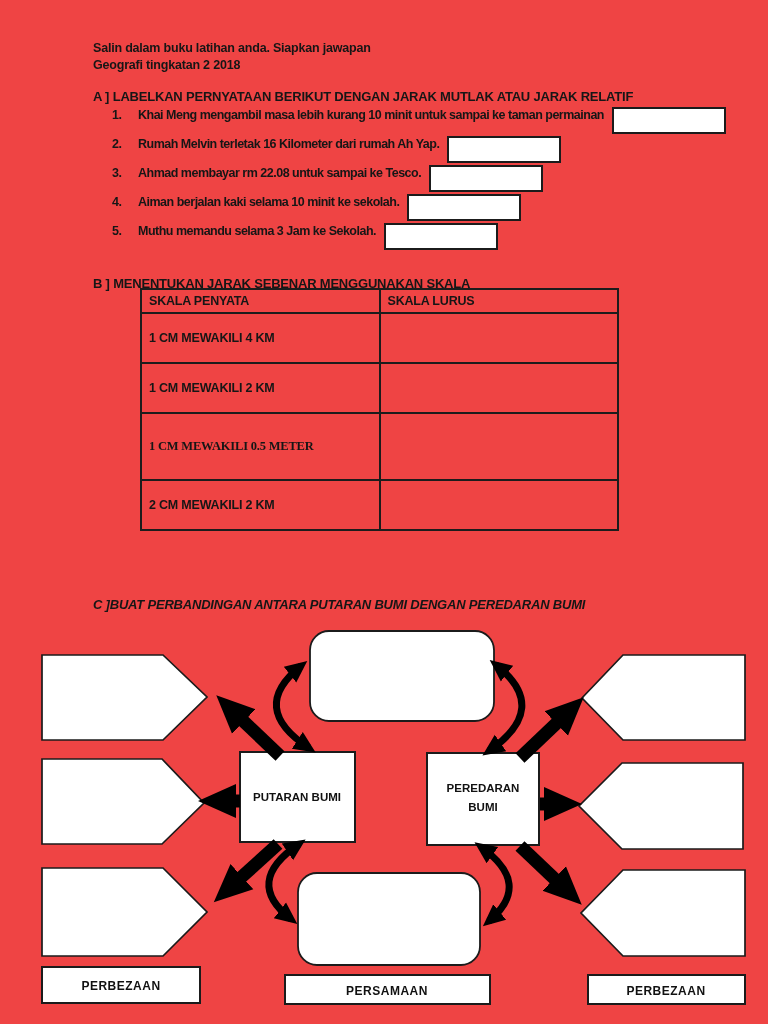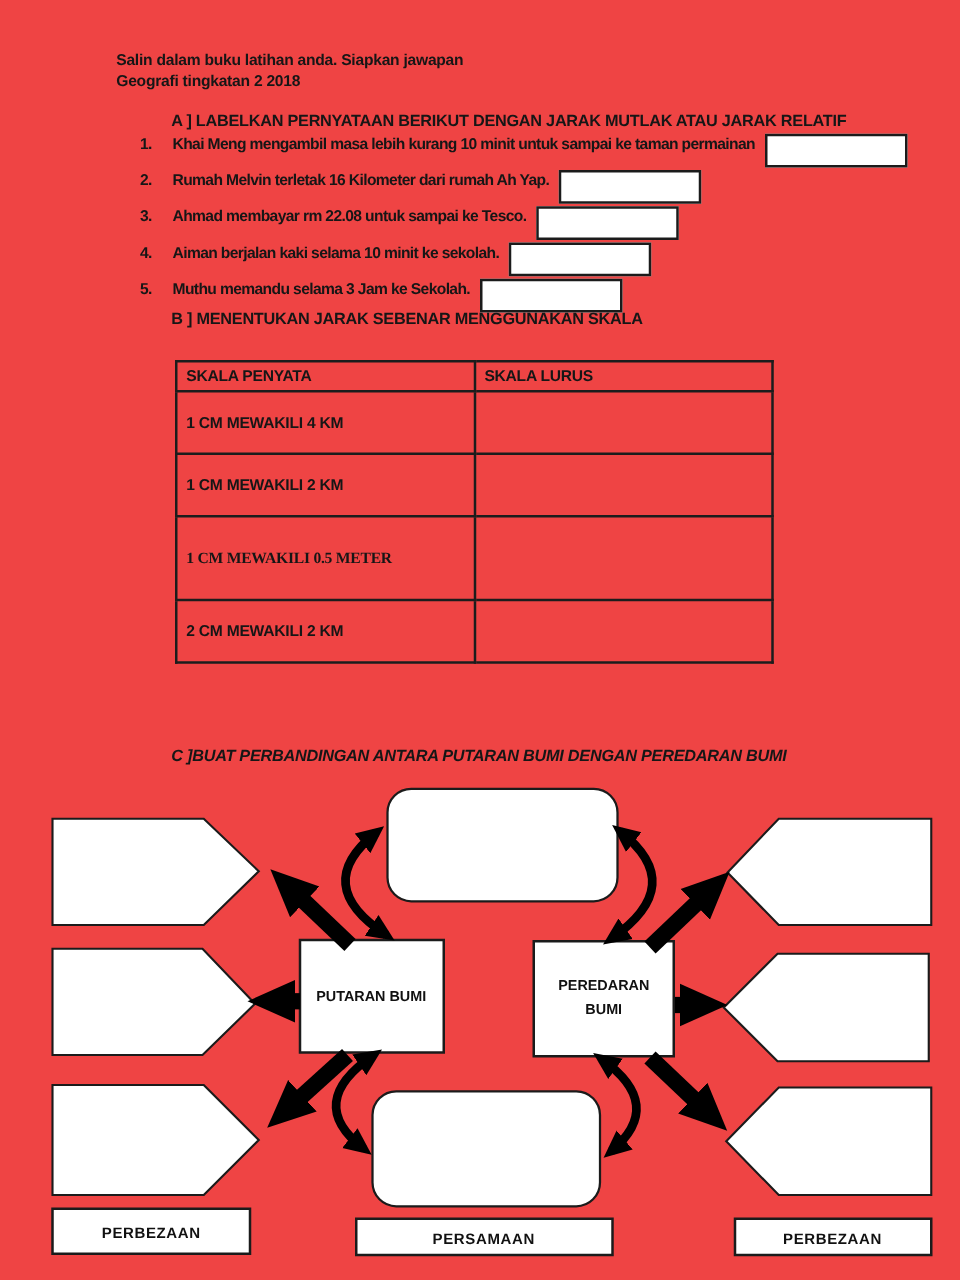--- a/index.html
+++ b/index.html
@@ -1,23 +1,23 @@
 <!DOCTYPE html>
 <html><head>
 <meta charset="utf-8">
 <style>
   html,body{margin:0;padding:0;background:#fff;}
   .page{
     position:relative;width:768px;height:1024px;background:#ef4444;
     font-family:"Liberation Sans",sans-serif;color:#161616;overflow:hidden;
   }
   .hdr{position:absolute;left:93px;top:40px;font-size:12.5px;font-weight:bold;line-height:17px;letter-spacing:-0.2px;}
-  .heading{position:absolute;left:93px;font-size:13px;font-weight:bold;letter-spacing:-0.2px;white-space:nowrap;margin-left:44px;}
+  .heading{position:absolute;left:93px;font-size:13px;font-weight:bold;letter-spacing:-0.2px;white-space:nowrap;}
   .a-head{top:89px;}
-  .b-head{top:247px;}
+  .b-head{top:276px;}
   .c-head{top:597px;font-style:italic;}
   .items{position:absolute;left:112px;top:108px;}
   .item{display:flex;align-items:flex-start;height:29px;font-size:12.5px;font-weight:bold;letter-spacing:-0.5px;white-space:nowrap;}
   .item .num{width:26px;flex:0 0 26px;}
   .ansbox{display:inline-block;width:110px;height:23px;border:2px solid #1b1b1b;margin-left:8px;transform:translateY(-1px);background:#fff;}
   table.skala{
     position:absolute;left:140px;top:288px;border-collapse:collapse;table-layout:fixed;
     width:479px;font-size:12.5px;font-weight:bold;letter-spacing:-0.2px;
   }
   table.skala th,table.skala td{border:2px solid #1c1c1c;padding:0 0 0 7px;text-align:left;vertical-align:middle;}

